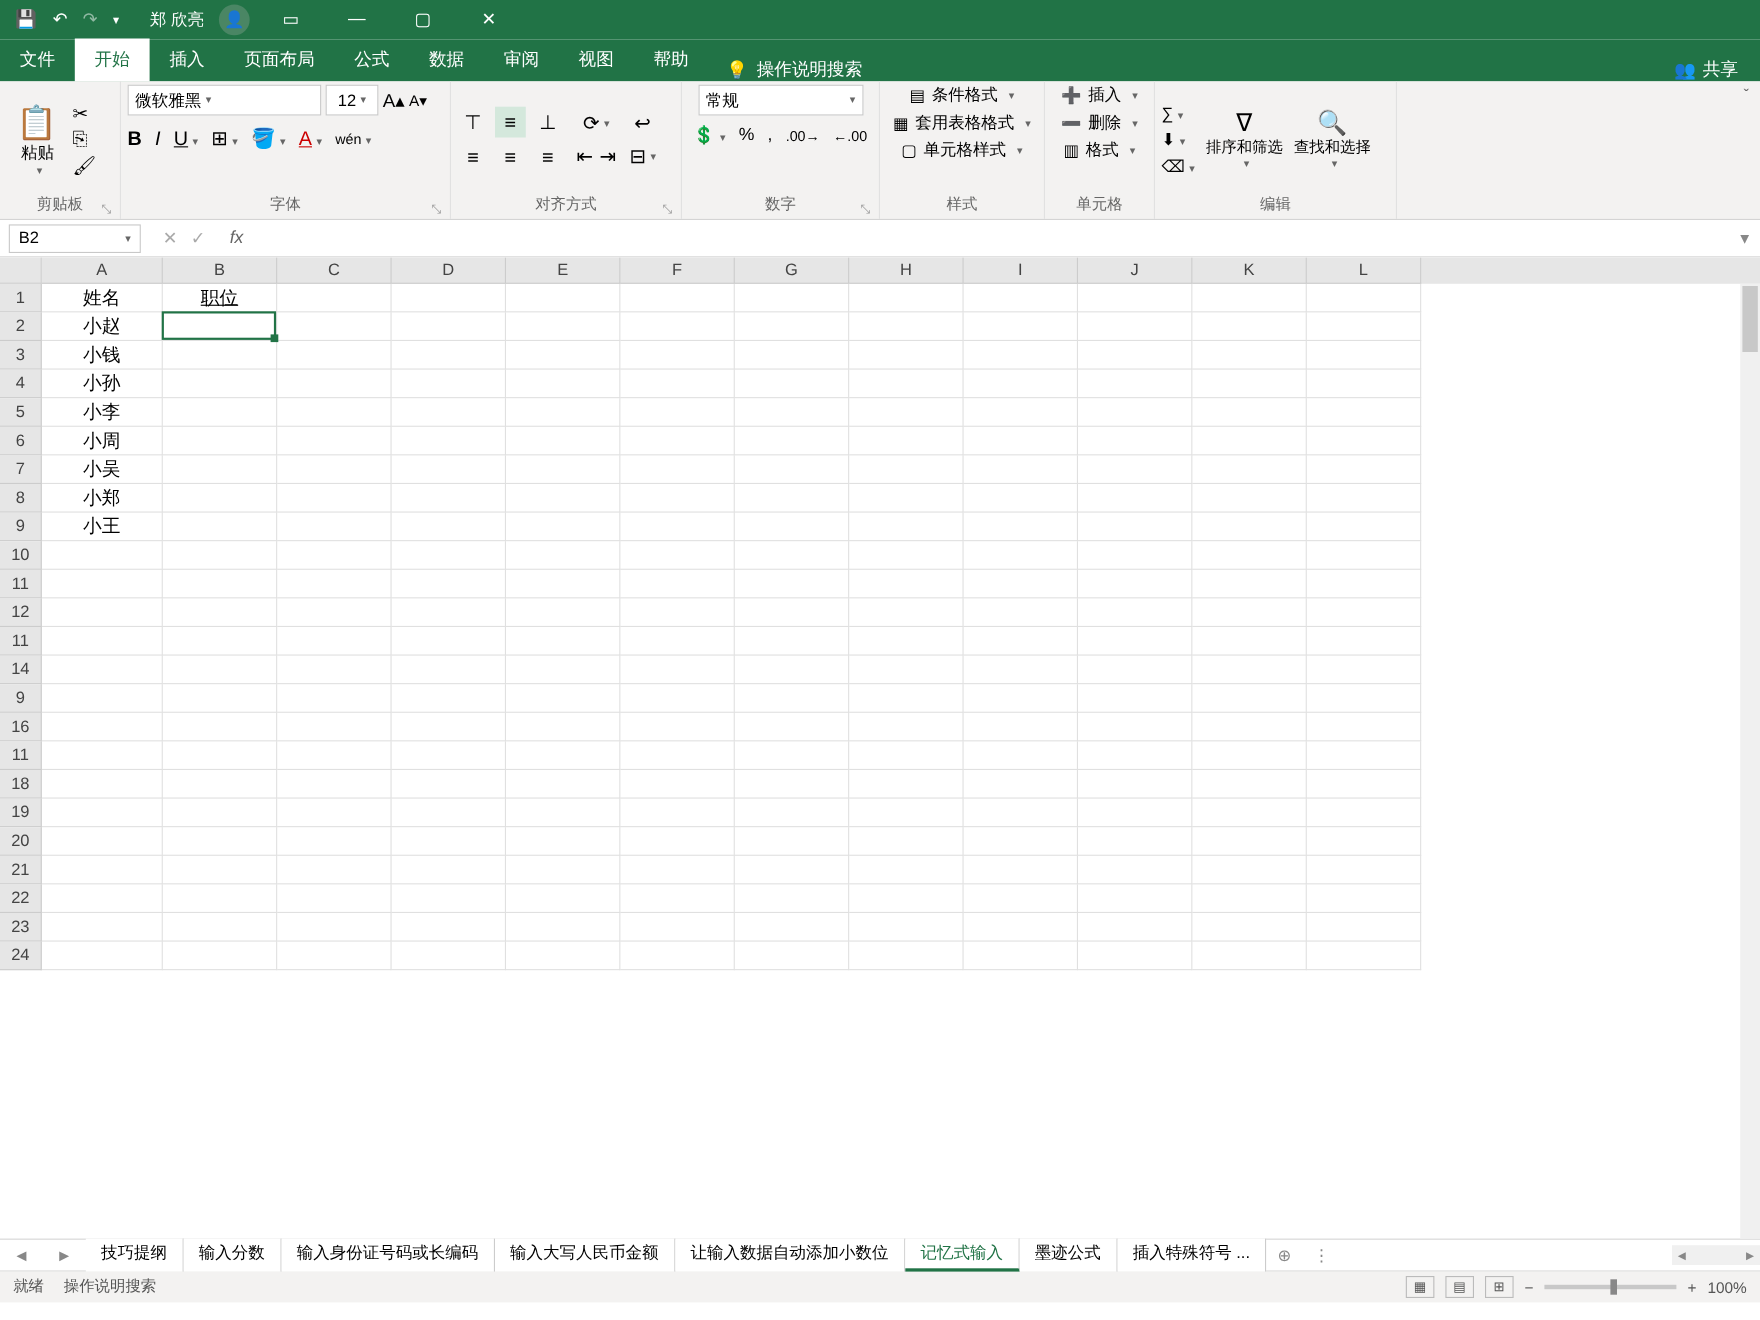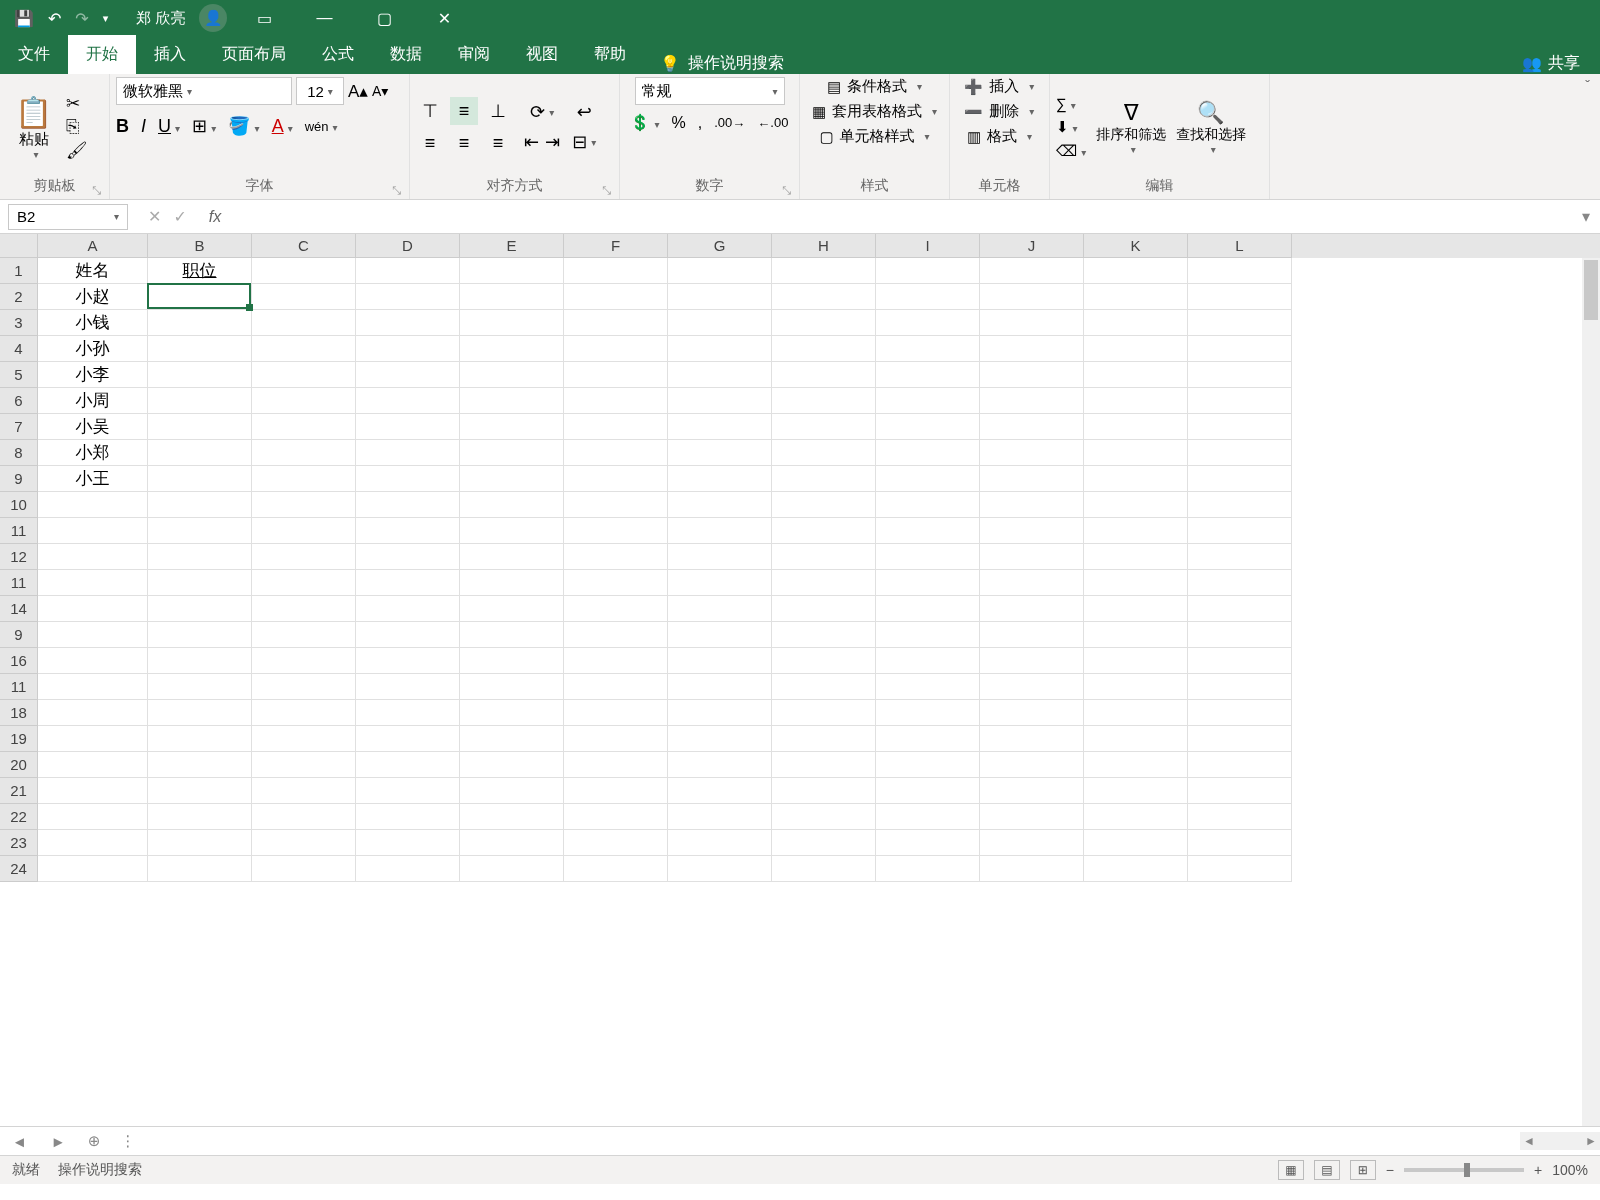--- a/index.html
+++ b/index.html
@@ -625,20 +625,30 @@
       </div>
     </div>
   <div class="scroll-v">
       <div class="thumb"></div>
     </div>
 </div>
 
 <div class="sheettabs">
   <span class="stab-nav">◄</span>
   <span class="stab-nav">►</span>
+  <div id="stabs" style="display:flex">
+      <div class="stab">技巧提纲</div>
+      <div class="stab">输入分数</div>
+      <div class="stab">输入身份证号码或长编码</div>
+      <div class="stab">输入大写人民币金额</div>
+      <div class="stab">让输入数据自动添加小数位</div>
+      <div class="stab active">记忆式输入</div>
+      <div class="stab">墨迹公式</div>
+      <div class="stab">插入特殊符号 ...</div>
+    </div>
   <span class="stab-add">⊕</span>
   <span class="stab-add">⋮</span>
   <div class="hscroll">
       <span>◄</span>
       <span style="flex:1"></span>
       <span>►</span>
     </div>
 </div>
 
 <div class="statusbar">

